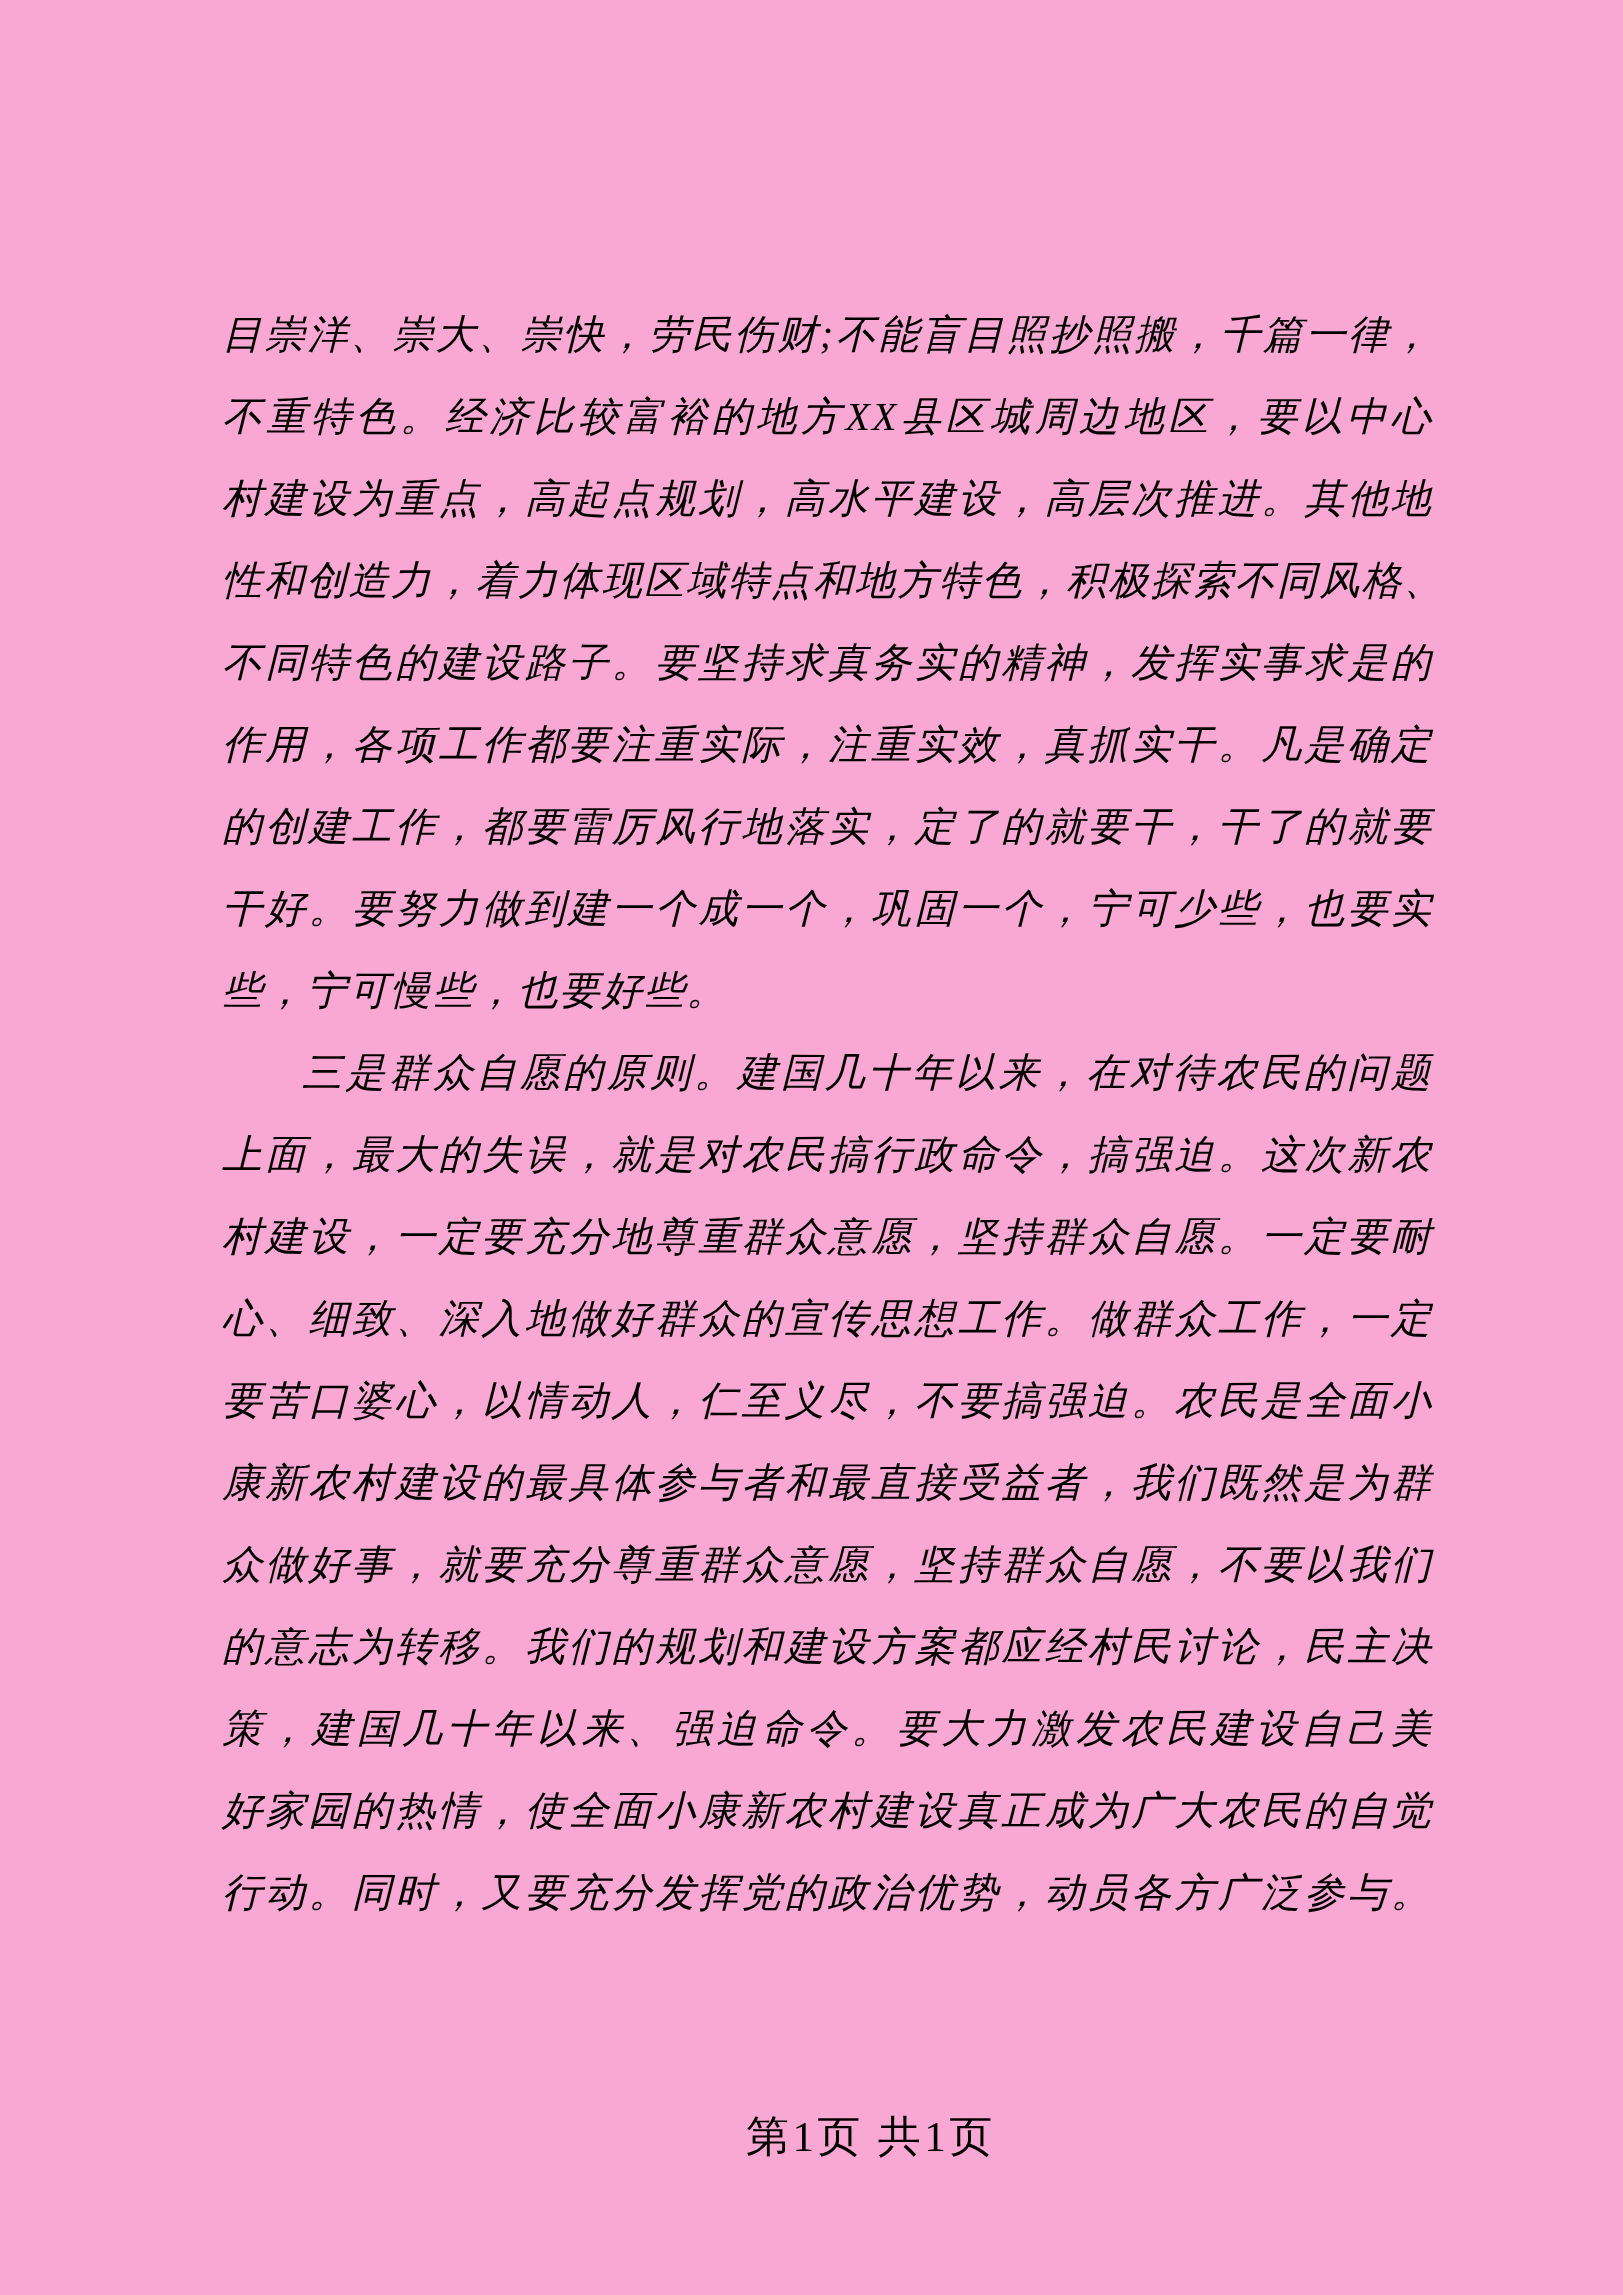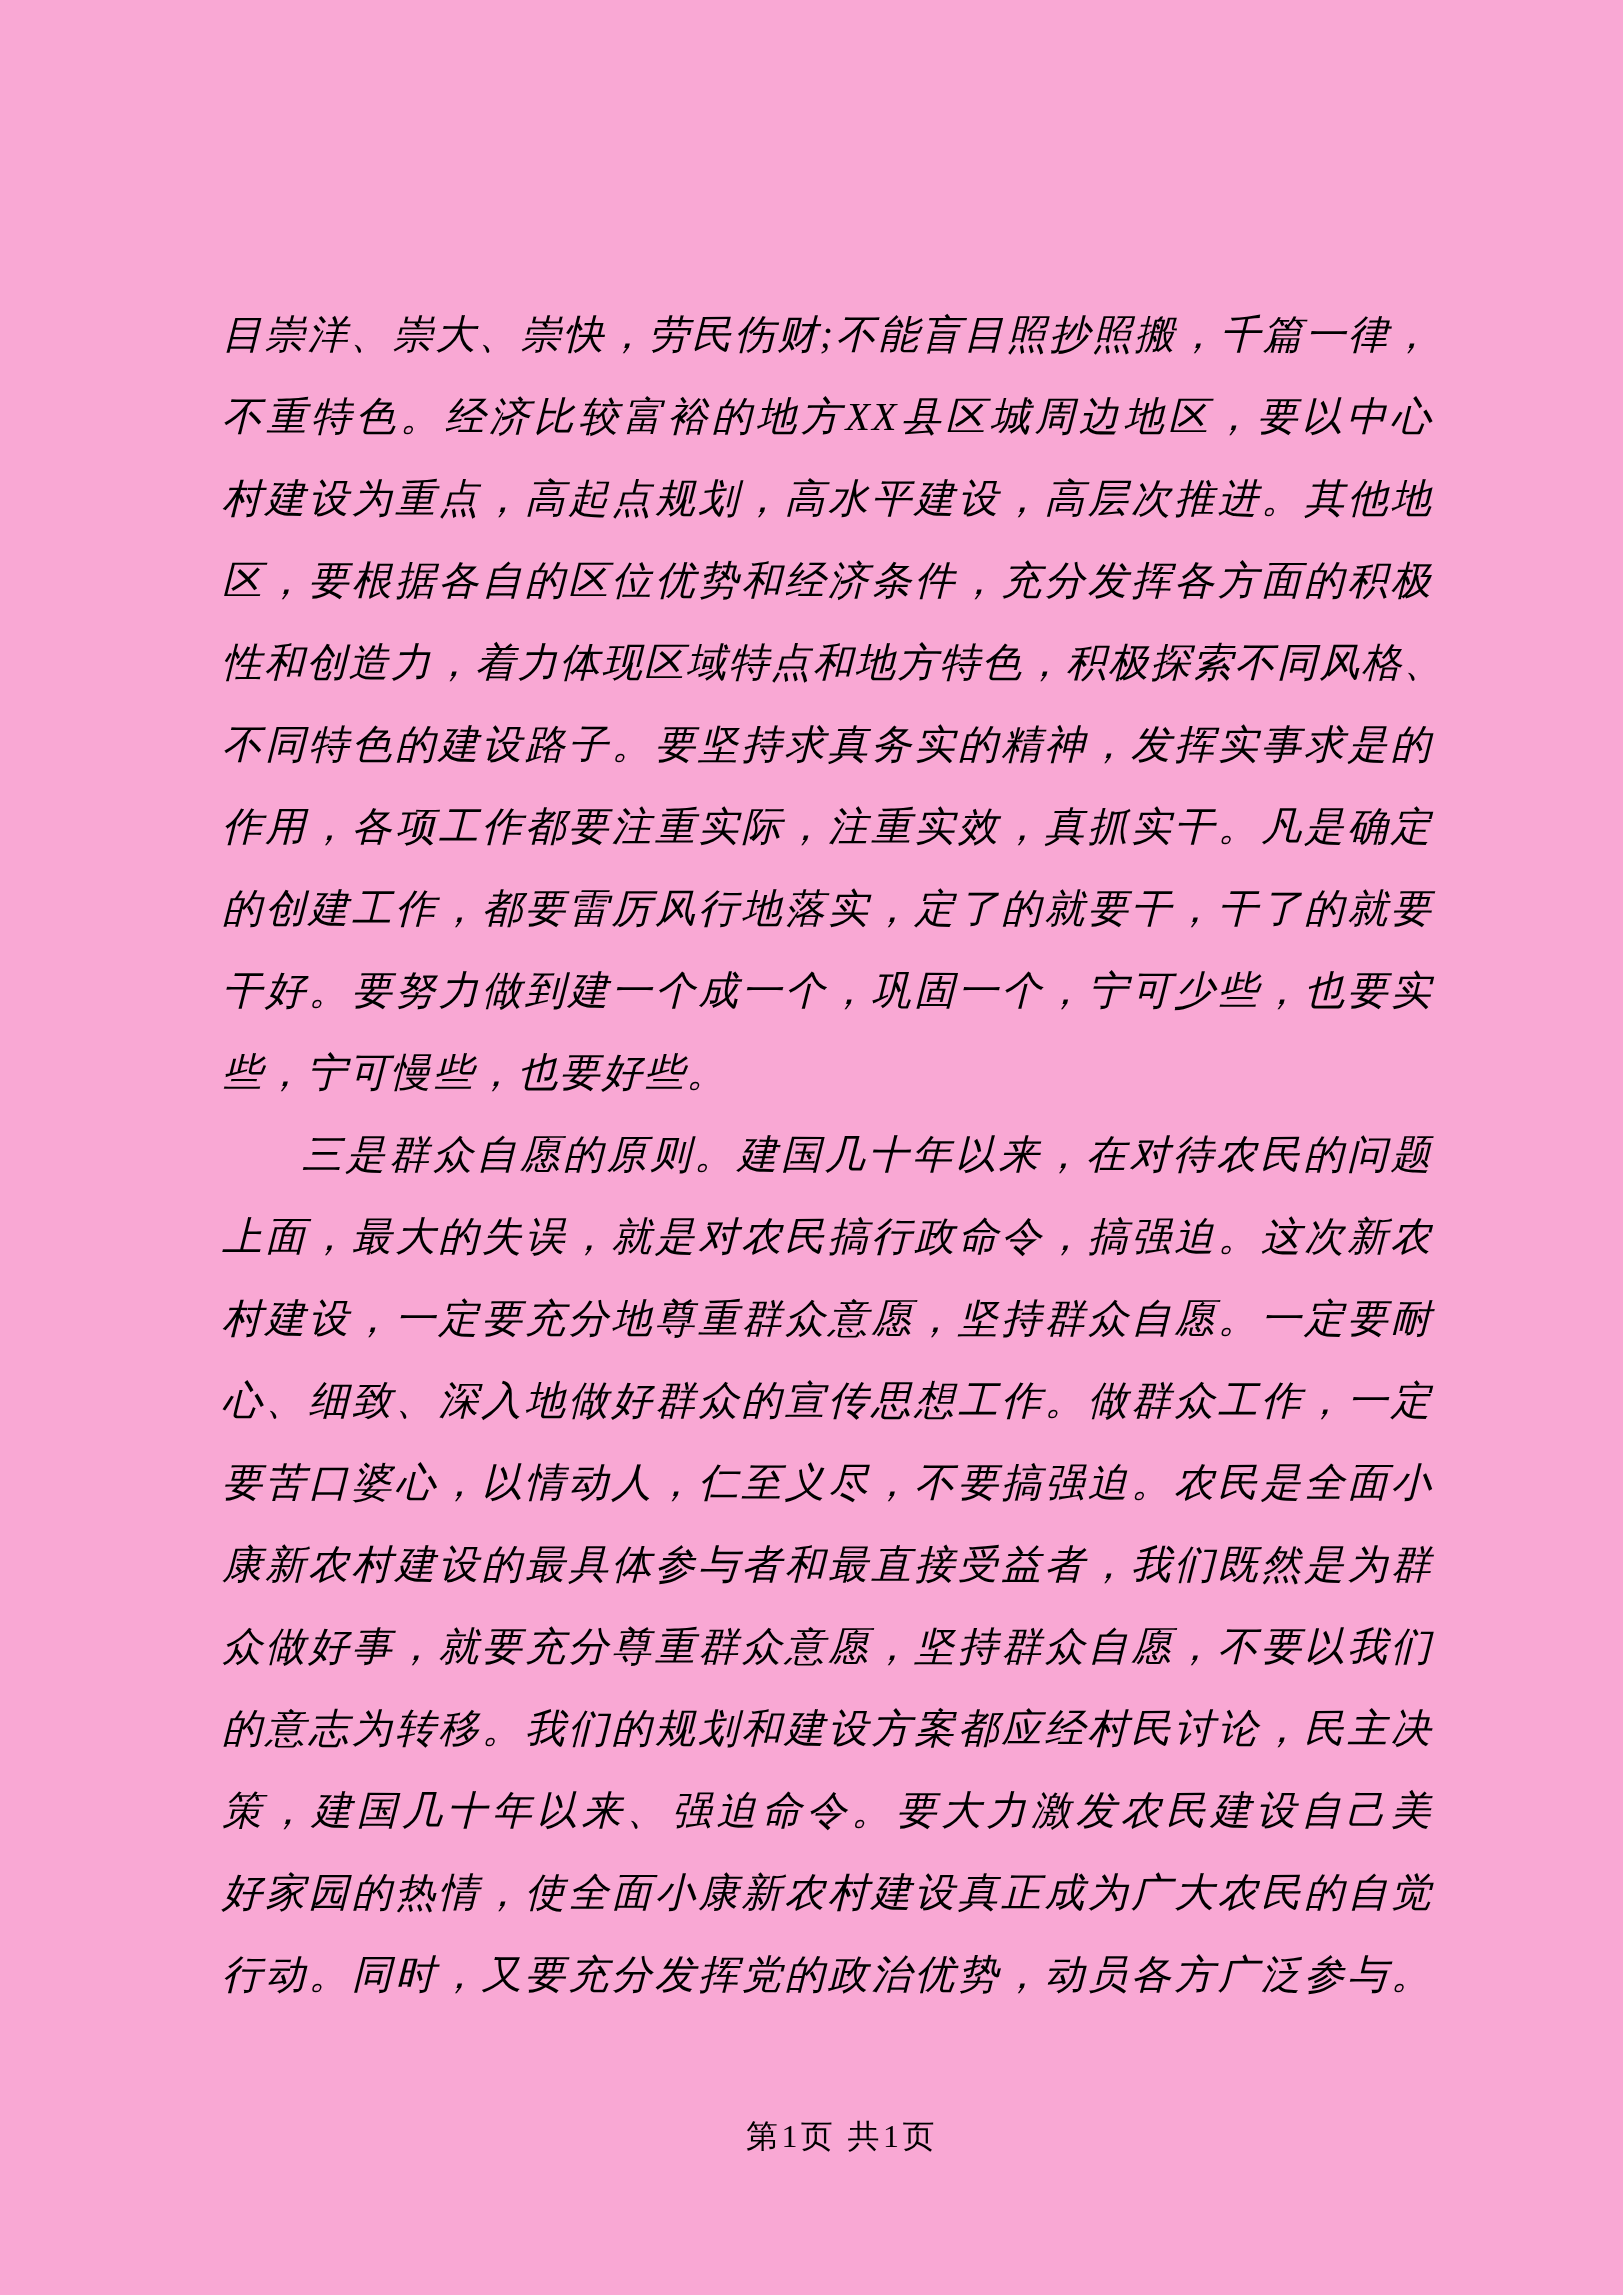--- a/index.html
+++ b/index.html
@@ -38,36 +38,35 @@
     text-align-last: left;
     -moz-text-align-last: left;
   }
   .line.indent {
     text-indent: 2em;
   }
   .footer {
     position: absolute;
     left: 746px;
     top: 2119px;
-    font-size: 32px;
+    font-size: 43px;
     line-height: 35px;
     letter-spacing: 3.4px;
     font-style: normal;
     white-space: nowrap;
   }
 </style>
 </head>
 <body>
 
 <div class="page">
   <div class="doc-body">
     <div class="line">目崇洋、崇大、崇快，劳民伤财;不能盲目照抄照搬，千篇一律，</div>
     <div class="line">不重特色。经济比较富裕的地方XX县区城周边地区，要以中心</div>
     <div class="line">村建设为重点，高起点规划，高水平建设，高层次推进。其他地</div>
-    <div class="line">区，要根据各自的区位优势和经济条件，充分发挥各方面的积极</div>
     <div class="line">性和创造力，着力体现区域特点和地方特色，积极探索不同风格、</div>
     <div class="line">不同特色的建设路子。要坚持求真务实的精神，发挥实事求是的</div>
     <div class="line">作用，各项工作都要注重实际，注重实效，真抓实干。凡是确定</div>
     <div class="line">的创建工作，都要雷厉风行地落实，定了的就要干，干了的就要</div>
     <div class="line">干好。要努力做到建一个成一个，巩固一个，宁可少些，也要实</div>
     <div class="line short">些，宁可慢些，也要好些。</div>
     <div class="line indent">三是群众自愿的原则。建国几十年以来，在对待农民的问题</div>
     <div class="line">上面，最大的失误，就是对农民搞行政命令，搞强迫。这次新农</div>
     <div class="line">村建设，一定要充分地尊重群众意愿，坚持群众自愿。一定要耐</div>
     <div class="line">心、细致、深入地做好群众的宣传思想工作。做群众工作，一定</div>

